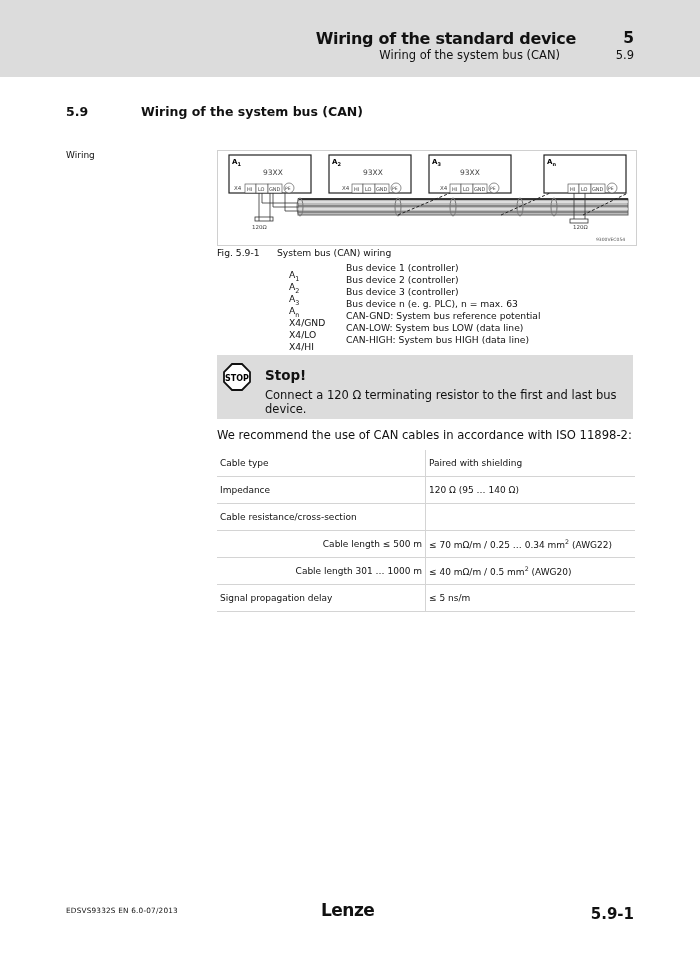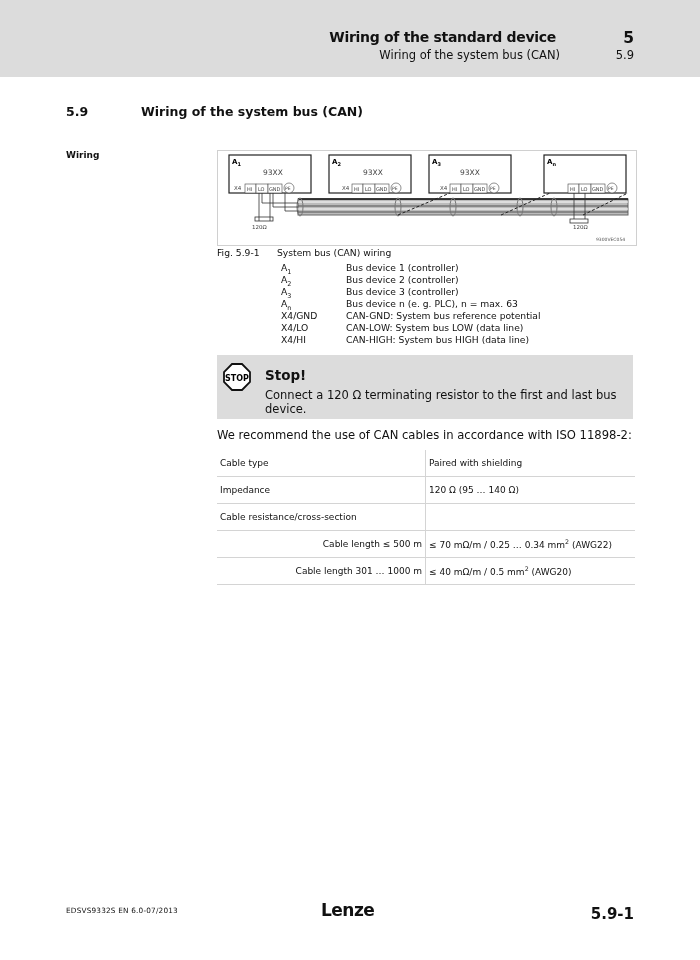--- a/index.html
+++ b/index.html
@@ -1,31 +1,31 @@
 <!DOCTYPE html>
 <html><head>
 <meta charset="utf-8">
 <style>
   html,body{margin:0;padding:0;background:#fff;}
   body{width:700px;height:960px;position:relative;overflow:hidden;font-family:"DejaVu Sans","Liberation Sans",sans-serif;color:#111;}
   .hdr{position:absolute;left:0;top:0;width:700px;height:77px;background:#dcdcdc;}
-  .hdr-title{position:absolute;right:144px;top:29px;font-size:14px;font-weight:bold;letter-spacing:-0.3px;margin-left:28px;}
+  .hdr-title{position:absolute;right:124px;top:29px;font-size:16px;font-weight:bold;letter-spacing:-0.3px;margin-left:28px;}
   .hdr-num{position:absolute;right:66px;top:29px;font-size:15.5px;font-weight:bold;}
   .hdr-sub{position:absolute;right:140px;top:48px;font-size:11.5px;}
   .hdr-subnum{position:absolute;right:66px;top:48px;font-size:11.5px;}
   .sec-num{position:absolute;left:66px;top:104px;font-size:12.5px;font-weight:bold;}
   .sec-title{position:absolute;left:141px;top:104px;font-size:12.5px;font-weight:bold;}
-  .side-label{position:absolute;left:66px;top:150px;font-size:9px;font-weight:bold;}
+  .side-label{position:absolute;left:66px;top:150px;font-size:9px;font-weight:normal;}
   .diagram{position:absolute;left:217px;top:150px;width:418px;height:94px;border:1px solid #d0d0d0;background:#fff;}
   .figcap{position:absolute;left:217px;top:247px;font-size:9.2px;}
   .figcap .fl{position:absolute;left:0;white-space:nowrap;}
   .figcap .ft{position:absolute;left:60px;white-space:nowrap;}
   .legend{position:absolute;left:277px;top:262px;font-size:9.2px;}
   .legend .row{height:12px;line-height:12px;white-space:nowrap;position:relative;}
-  .legend .k{position:absolute;left:4px;}
+  .legend .k{position:absolute;left:12px;margin-top:7px;}
   .legend .v{position:absolute;left:69px;}
   .stop{position:absolute;left:217px;top:355px;width:416px;height:64px;background:#dcdcdc;}
   .stop-icon{position:absolute;left:6px;top:8px;width:28px;height:28px;}
   .stop-title{position:absolute;left:48px;top:12px;font-size:13.5px;font-weight:bold;}
   .stop-text{position:absolute;left:48px;top:33px;width:360px;font-size:11.5px;line-height:14px;}
   .rec{position:absolute;left:217px;top:428px;font-size:11.6px;white-space:nowrap;}
   table.cab{position:absolute;left:217px;top:450px;width:418px;border-collapse:collapse;font-size:9px;}
   table.cab td{height:26px;padding:0 3px;border-bottom:1.5px solid #d4d4d4;vertical-align:middle;white-space:nowrap;}
   table.cab td.c2{border-left:1.5px solid #d4d4d4;width:203px;}
   table.cab tr.th td{background:#dcdcdc;font-weight:bold;height:16px;border-bottom:none;}
@@ -207,18 +207,22 @@
     <td class="c2"></td>
   </tr>
   <tr class="sub">
     <td class="c1 ind">Cable length ≤ 500 m</td>
     <td class="c2"><span>≤ 70 mΩ/m / 0.25 … 0.34 mm</span><sup>2</sup><span> (AWG22)</span></td>
   </tr>
   <tr class="sub">
     <td class="c1 ind">Cable length 301 … 1000 m</td>
     <td class="c2"><span>≤ 40 mΩ/m / 0.5 mm</span><sup>2</sup><span> (AWG20)</span></td>
   </tr>
+  <tr>
+    <td class="c1">Signal propagation delay</td>
+    <td class="c2">≤ 5 ns/m</td>
+  </tr>
 </tbody>
   </table>
 
 <div class="foot-code">EDSVS9332S  EN  6.0-07/2013</div>
 <div class="foot-logo">Lenze</div>
 <div class="foot-page">5.9-1</div>
 
 </body></html>

